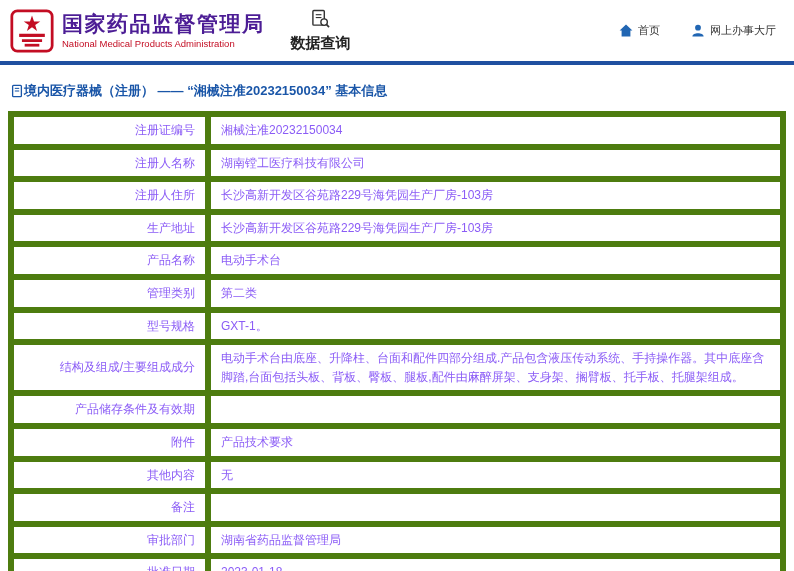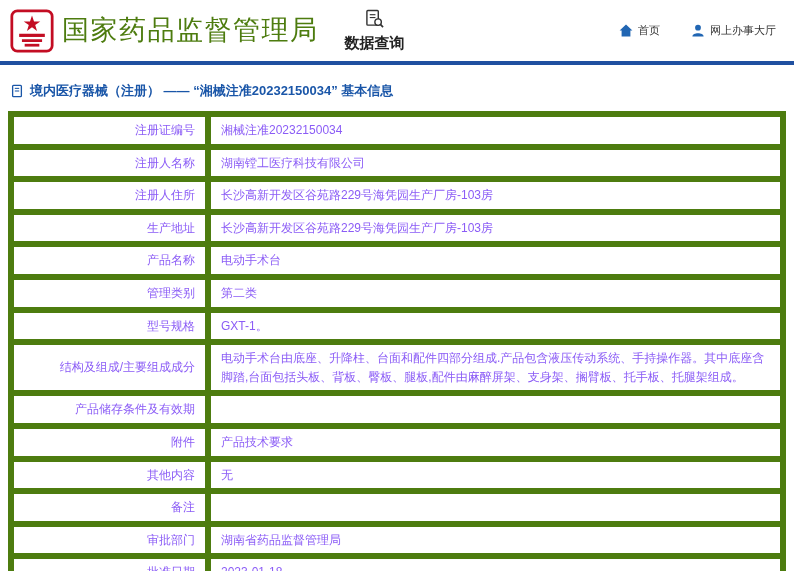--- a/index.html
+++ b/index.html
@@ -12,33 +12,33 @@
 
   
   .header {
     display:flex; align-items:center;
     height:61px; padding:0 18px 0 10px;
     background:#ffffff;
   }
   .brand { display:flex; align-items:center; gap:8px; }
   .emblem { width:44px; height:44px; flex:0 0 auto; }
   .brand-text { display:flex; flex-direction:column; justify-content:center; }
-  .brand-cn { color:#4d7c0f; font-size:27px; font-weight:normal; letter-spacing:1.5px; line-height:1.15; }
+  .brand-cn { color:#4c1d95; font-size:21px; font-weight:bold; letter-spacing:1.5px; line-height:1.15; }
   .brand-en { color:#c30d23; font-size:9.5px; margin-top:2px; }
 
   .query { display:flex; align-items:center; gap:6px; margin-left:26px; font-size:15px; font-weight:bold; color:#222;flex-direction:column; }
 
   .nav { margin-left:auto; display:flex; gap:30px; }
   .nav-item { display:flex; flex-direction:row; align-items:center; gap:4px; font-size:11px; color:#333; cursor:pointer; }
 
   .blue-bar { height:4px; background:#2050a0; width:100%; }
 
   
   .breadcrumb {
-    display:flex; align-items:center; gap:6px;
+    display:flex; align-items:center; gap:0;
     padding:17px 10px 11px 10px;
     color:#1a56a8; font-size:13px; font-weight:bold;
   }
 
   
   table.info {
     border-collapse:collapse; table-layout:fixed;
     width:778px; margin:0 8px;
   }
   table.info td {
@@ -59,20 +59,21 @@
   <div class="brand">
     <svg class="emblem" viewBox="0 0 48 48">
       <rect x="2" y="2" width="44" height="44" rx="6" fill="#ffffff" stroke="#c30d23" stroke-width="3"></rect>
       <polygon points="24,7 26.2,13.5 33,13.5 27.5,17.5 29.5,24 24,20 18.5,24 20.5,17.5 15,13.5 21.8,13.5" fill="#c30d23"></polygon>
       <rect x="10" y="27" width="28" height="3.5" fill="#c30d23"></rect>
       <rect x="13" y="33" width="22" height="3" fill="#c30d23"></rect>
       <rect x="16" y="38" width="16" height="3" fill="#c30d23"></rect>
     </svg>
     <div class="brand-text">
       <div class="brand-cn">国家药品监督管理局</div>
+      <div class="brand-en">National Medical Products Administration</div>
     </div>
   </div>
 
   <div class="query">
     <svg viewBox="0 0 20 20" width="19" height="19">
       <rect x="2" y="1.5" width="12" height="15.5" rx="1" fill="none" stroke="#333" stroke-width="1.5"></rect>
       <line x1="5" y1="6" x2="11" y2="6" stroke="#333" stroke-width="1.2"></line>
       <line x1="5" y1="9" x2="11" y2="9" stroke="#333" stroke-width="1.2"></line>
       <circle cx="13.8" cy="13.8" r="3.4" fill="#fff" stroke="#333" stroke-width="1.5"></circle>
       <line x1="16.2" y1="16.2" x2="19" y2="19" stroke="#333" stroke-width="1.8"></line>

